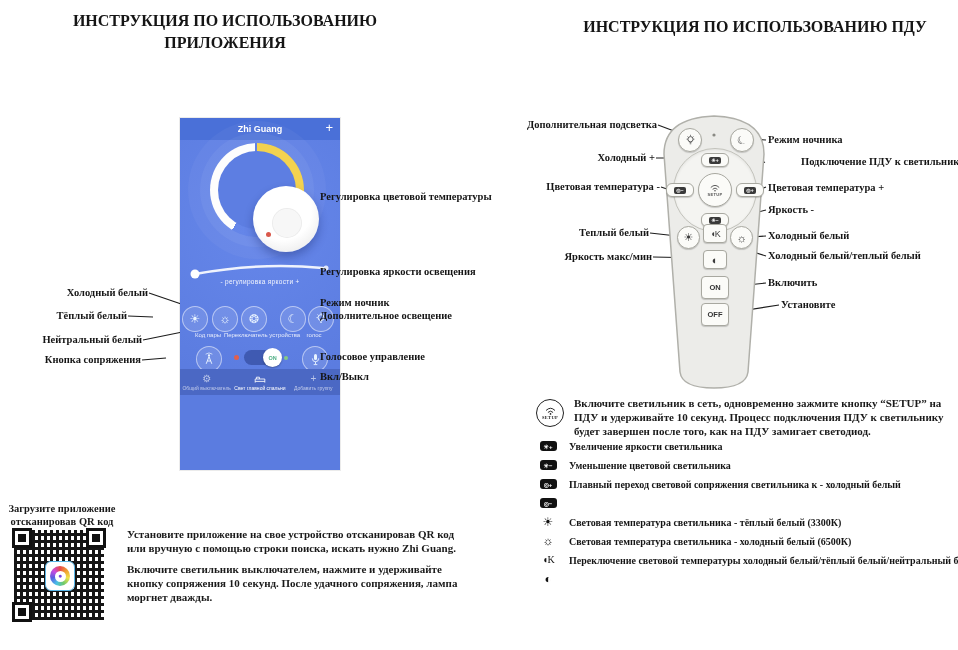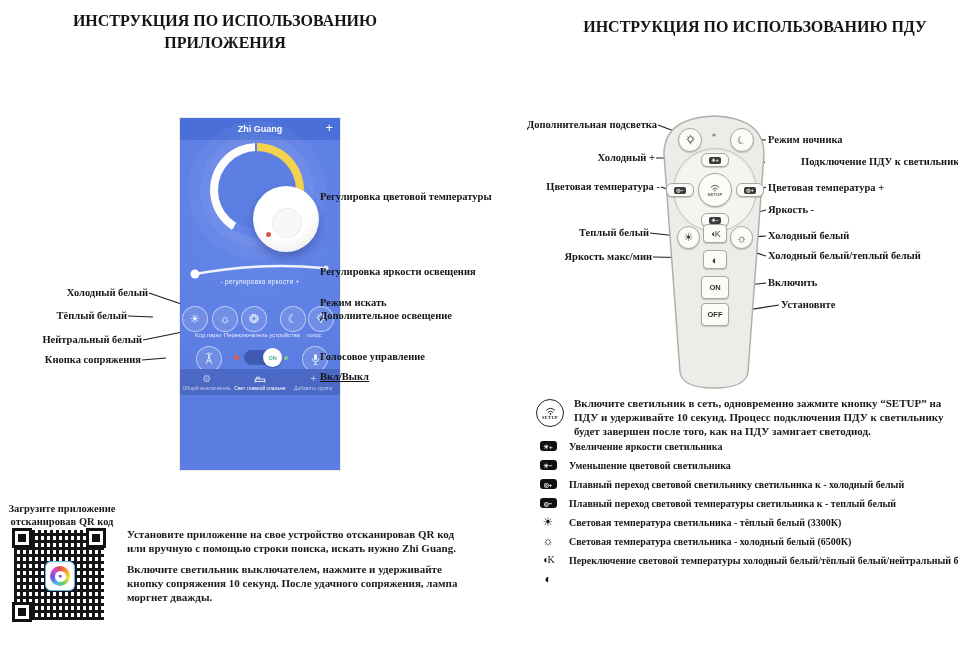--- a/index.html
+++ b/index.html
@@ -203,24 +203,24 @@
     </div>
   </div>
 </div>
 
 <div class="lbl r" style="right:810px;top:287px;">Холодный белый</div>
 <div class="lbl r" style="right:831px;top:310px;margin-left:40px;">Тёплый белый</div>
 <div class="lbl r" style="right:816px;top:334px;">Нейтральный белый</div>
 <div class="lbl r" style="right:817px;top:354px;">Кнопка сопряжения</div>
 <div class="lbl" style="left:320px;top:191px;">Регулировка цветовой температуры</div>
 <div class="lbl" style="left:320px;top:266px;">Регулировка яркости освещения</div>
-<div class="lbl" style="left:320px;top:297px;">Режим искать</div>
+<div class="lbl" style="left:320px;top:297px;">Режим ночник</div>
 <div class="lbl" style="left:320px;top:310px;">Дополнительное освещение</div>
 <div class="lbl" style="left:320px;top:351px;">Голосовое управление</div>
-<div class="lbl" style="left:320px;top:371px;text-decoration:underline;">Вкл/Выкл</div>
+<div class="lbl" style="left:320px;top:371px;">Вкл/Выкл</div>
 
 <svg class="abs" style="left:652px;top:110px;" width="130" height="290">
   <path d="M 12 44 Q 12 8 62 6 Q 112 8 112 44 L 96 262 Q 94 278 62 278 Q 30 278 28 262 Z" fill="#ececE9" stroke="#b0b0aa" stroke-width="1.5"></path>
   <circle cx="62" cy="25" r="1.6" fill="#8a8a84"></circle>
 </svg>
 
 <div class="rbtn circle" style="left:678px;top:128px;width:22px;height:22px;">
   <svg width="13" height="13" viewBox="0 0 20 20">
     <circle cx="10" cy="8" r="4" fill="none" stroke="#4a4a4a" stroke-width="1.4"></circle>
     <path d="M8.4 13 h3.2 M8.8 15 h2.4 M10 1.2 v1.8 M4 8 h1.8 M14.2 8 h1.8 M5.4 3.8 l1.3 1.3 M14.6 3.8 l-1.3 1.3" stroke="#4a4a4a" stroke-width="1.1" fill="none"></path>
@@ -302,27 +302,26 @@
 <div class="leg-row" style="top:457px;">
   <span class="leg-ico-box">
       <span class="ico-rect">☀−</span>
     </span>
   <span class="leg-txt">Уменьшение цветовой светильника</span>
 </div>
 <div class="leg-row" style="top:476px;">
   <span class="leg-ico-box">
       <span class="ico-rect">◎+</span>
     </span>
-  <span class="leg-txt">Плавный переход световой светильнику светильника к - холодный белый</span>
+  <span class="leg-txt">Плавный переход световой сопряжения светильника к - холодный белый</span>
 </div>
 <div class="leg-row" style="top:495px;">
   <span class="leg-ico-box">
       <span class="ico-rect">◎−</span>
     </span>
-  <span class="leg-txt">Плавный переход световой температуры светильника к - теплый белый</span>
 </div>
 <div class="leg-row" style="top:514px;">
   <span class="leg-ico-box">
       <span class="ico-glyph">☀</span>
     </span>
   <span class="leg-txt">Световая температура светильника - тёплый белый (3300К)</span>
 </div>
 <div class="leg-row" style="top:533px;">
   <span class="leg-ico-box">
       <span class="ico-glyph">☼</span>

